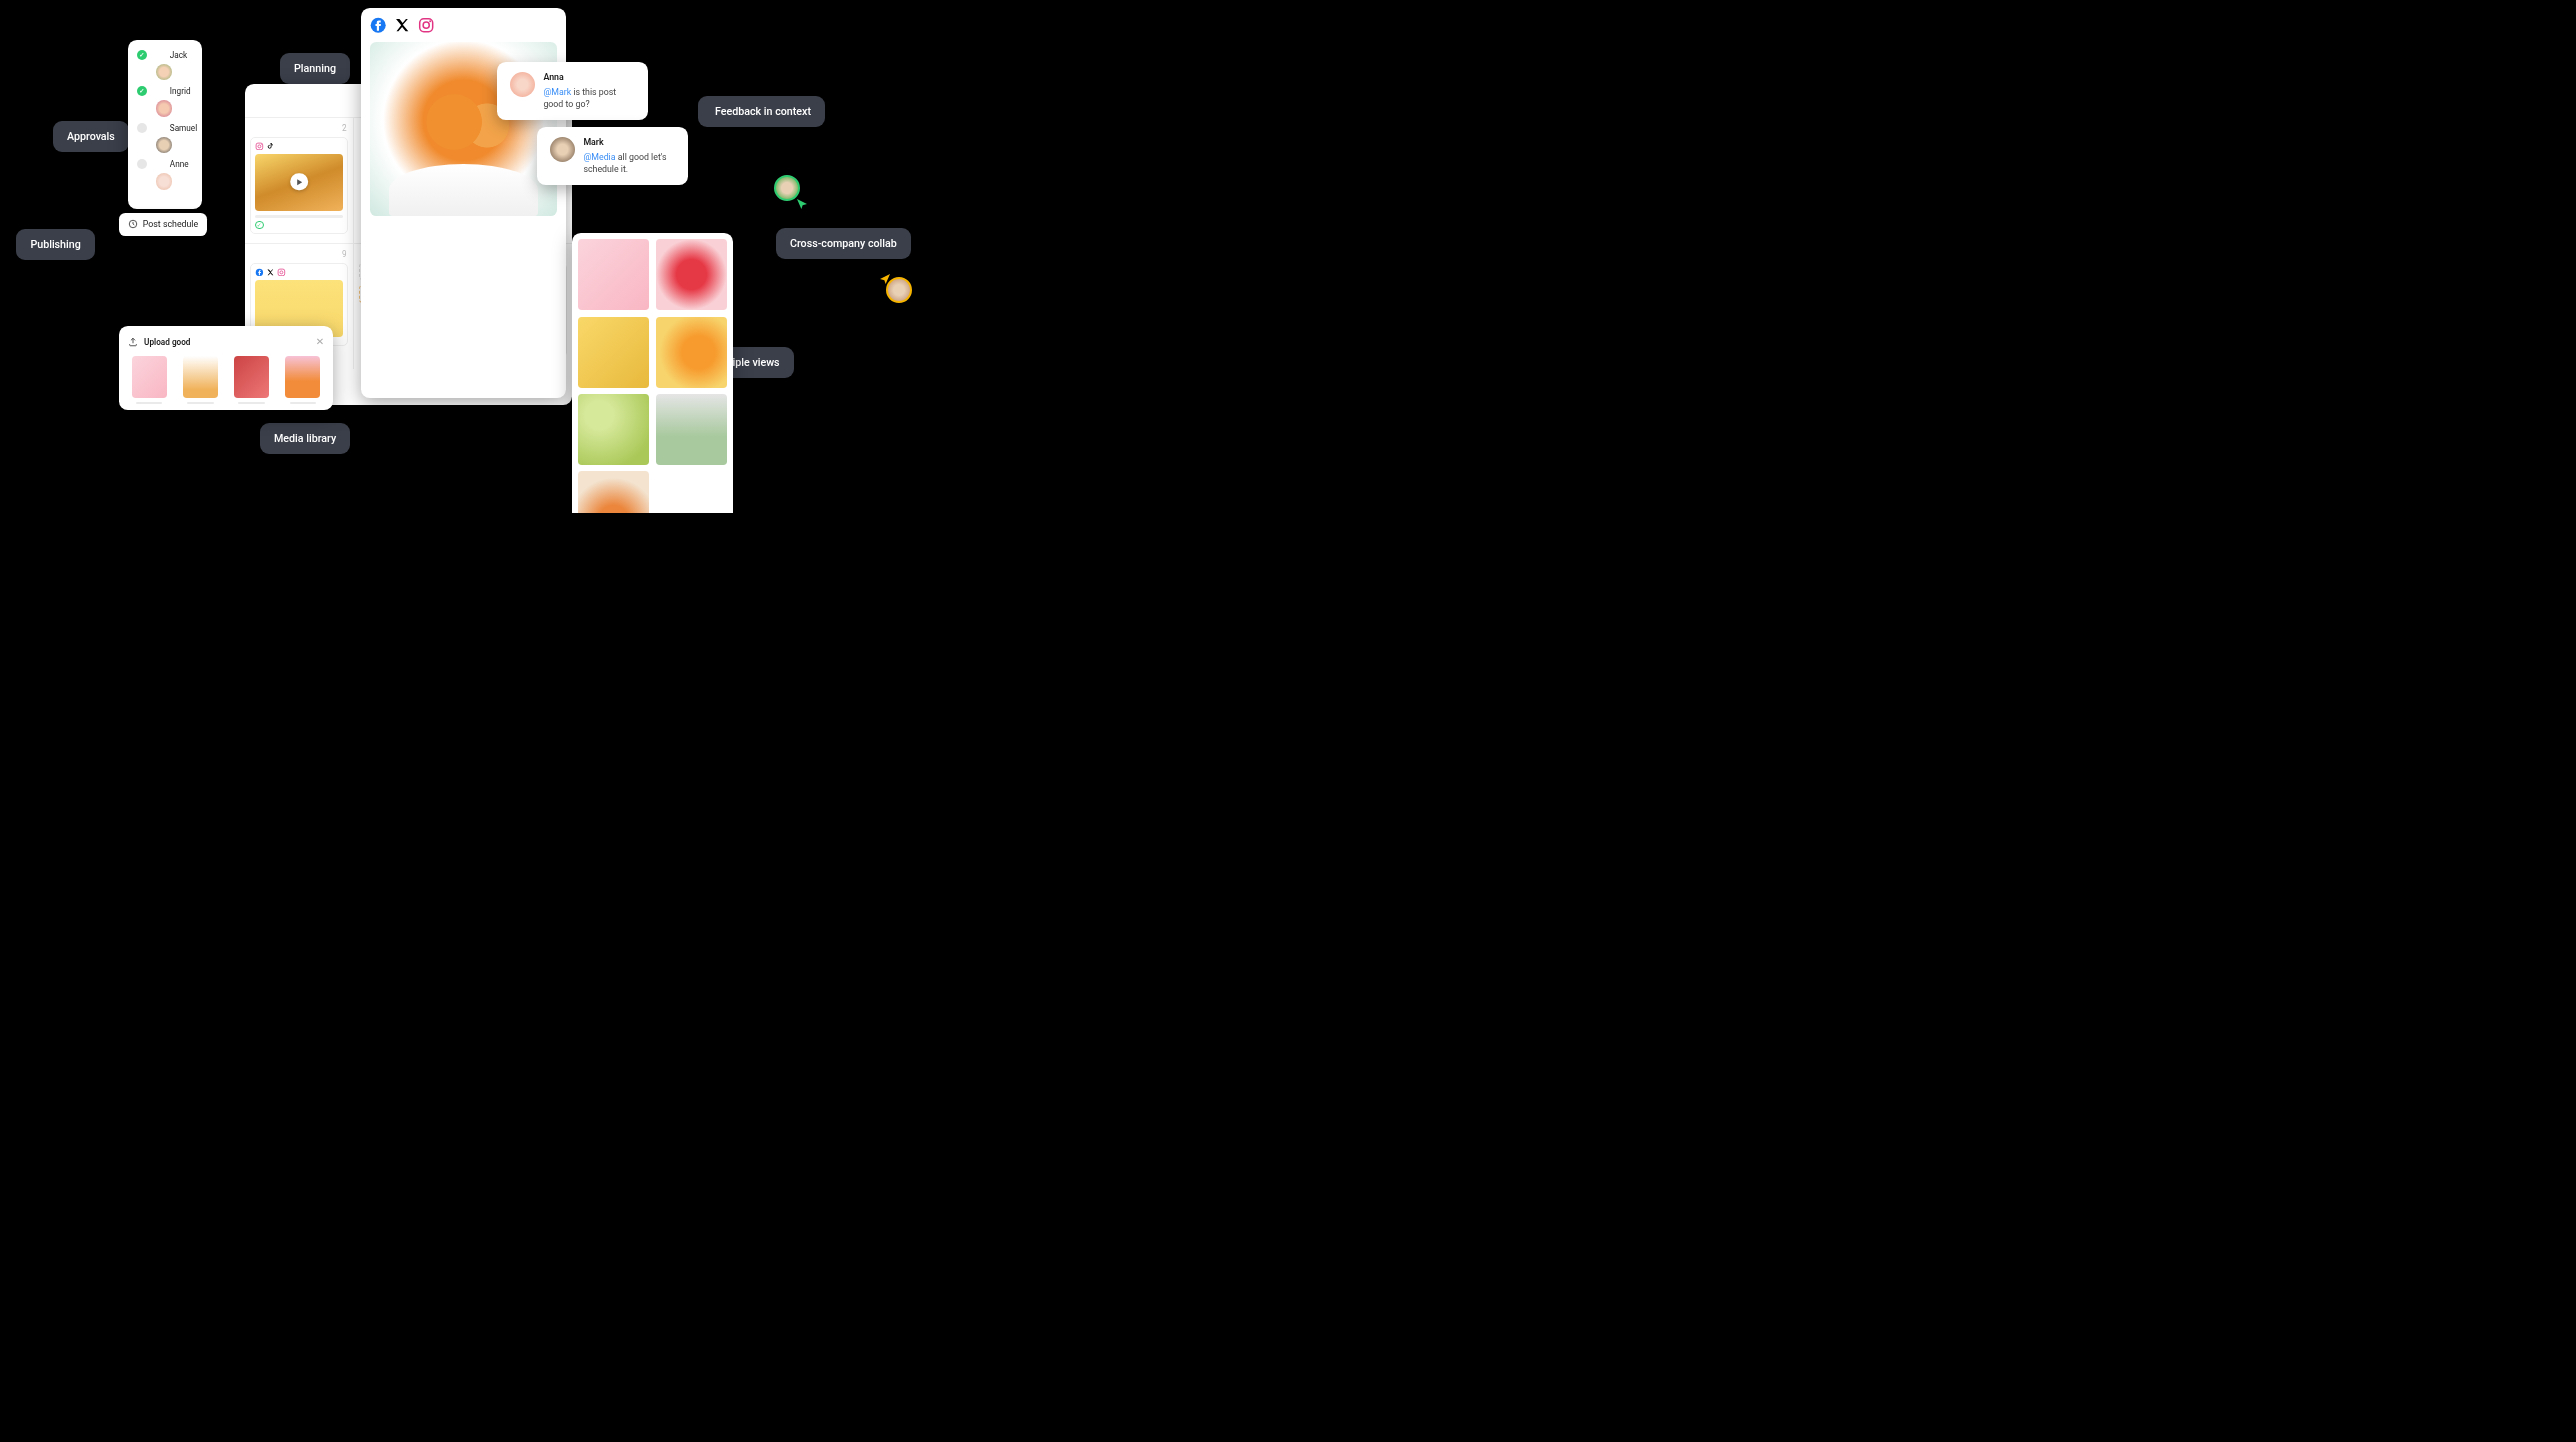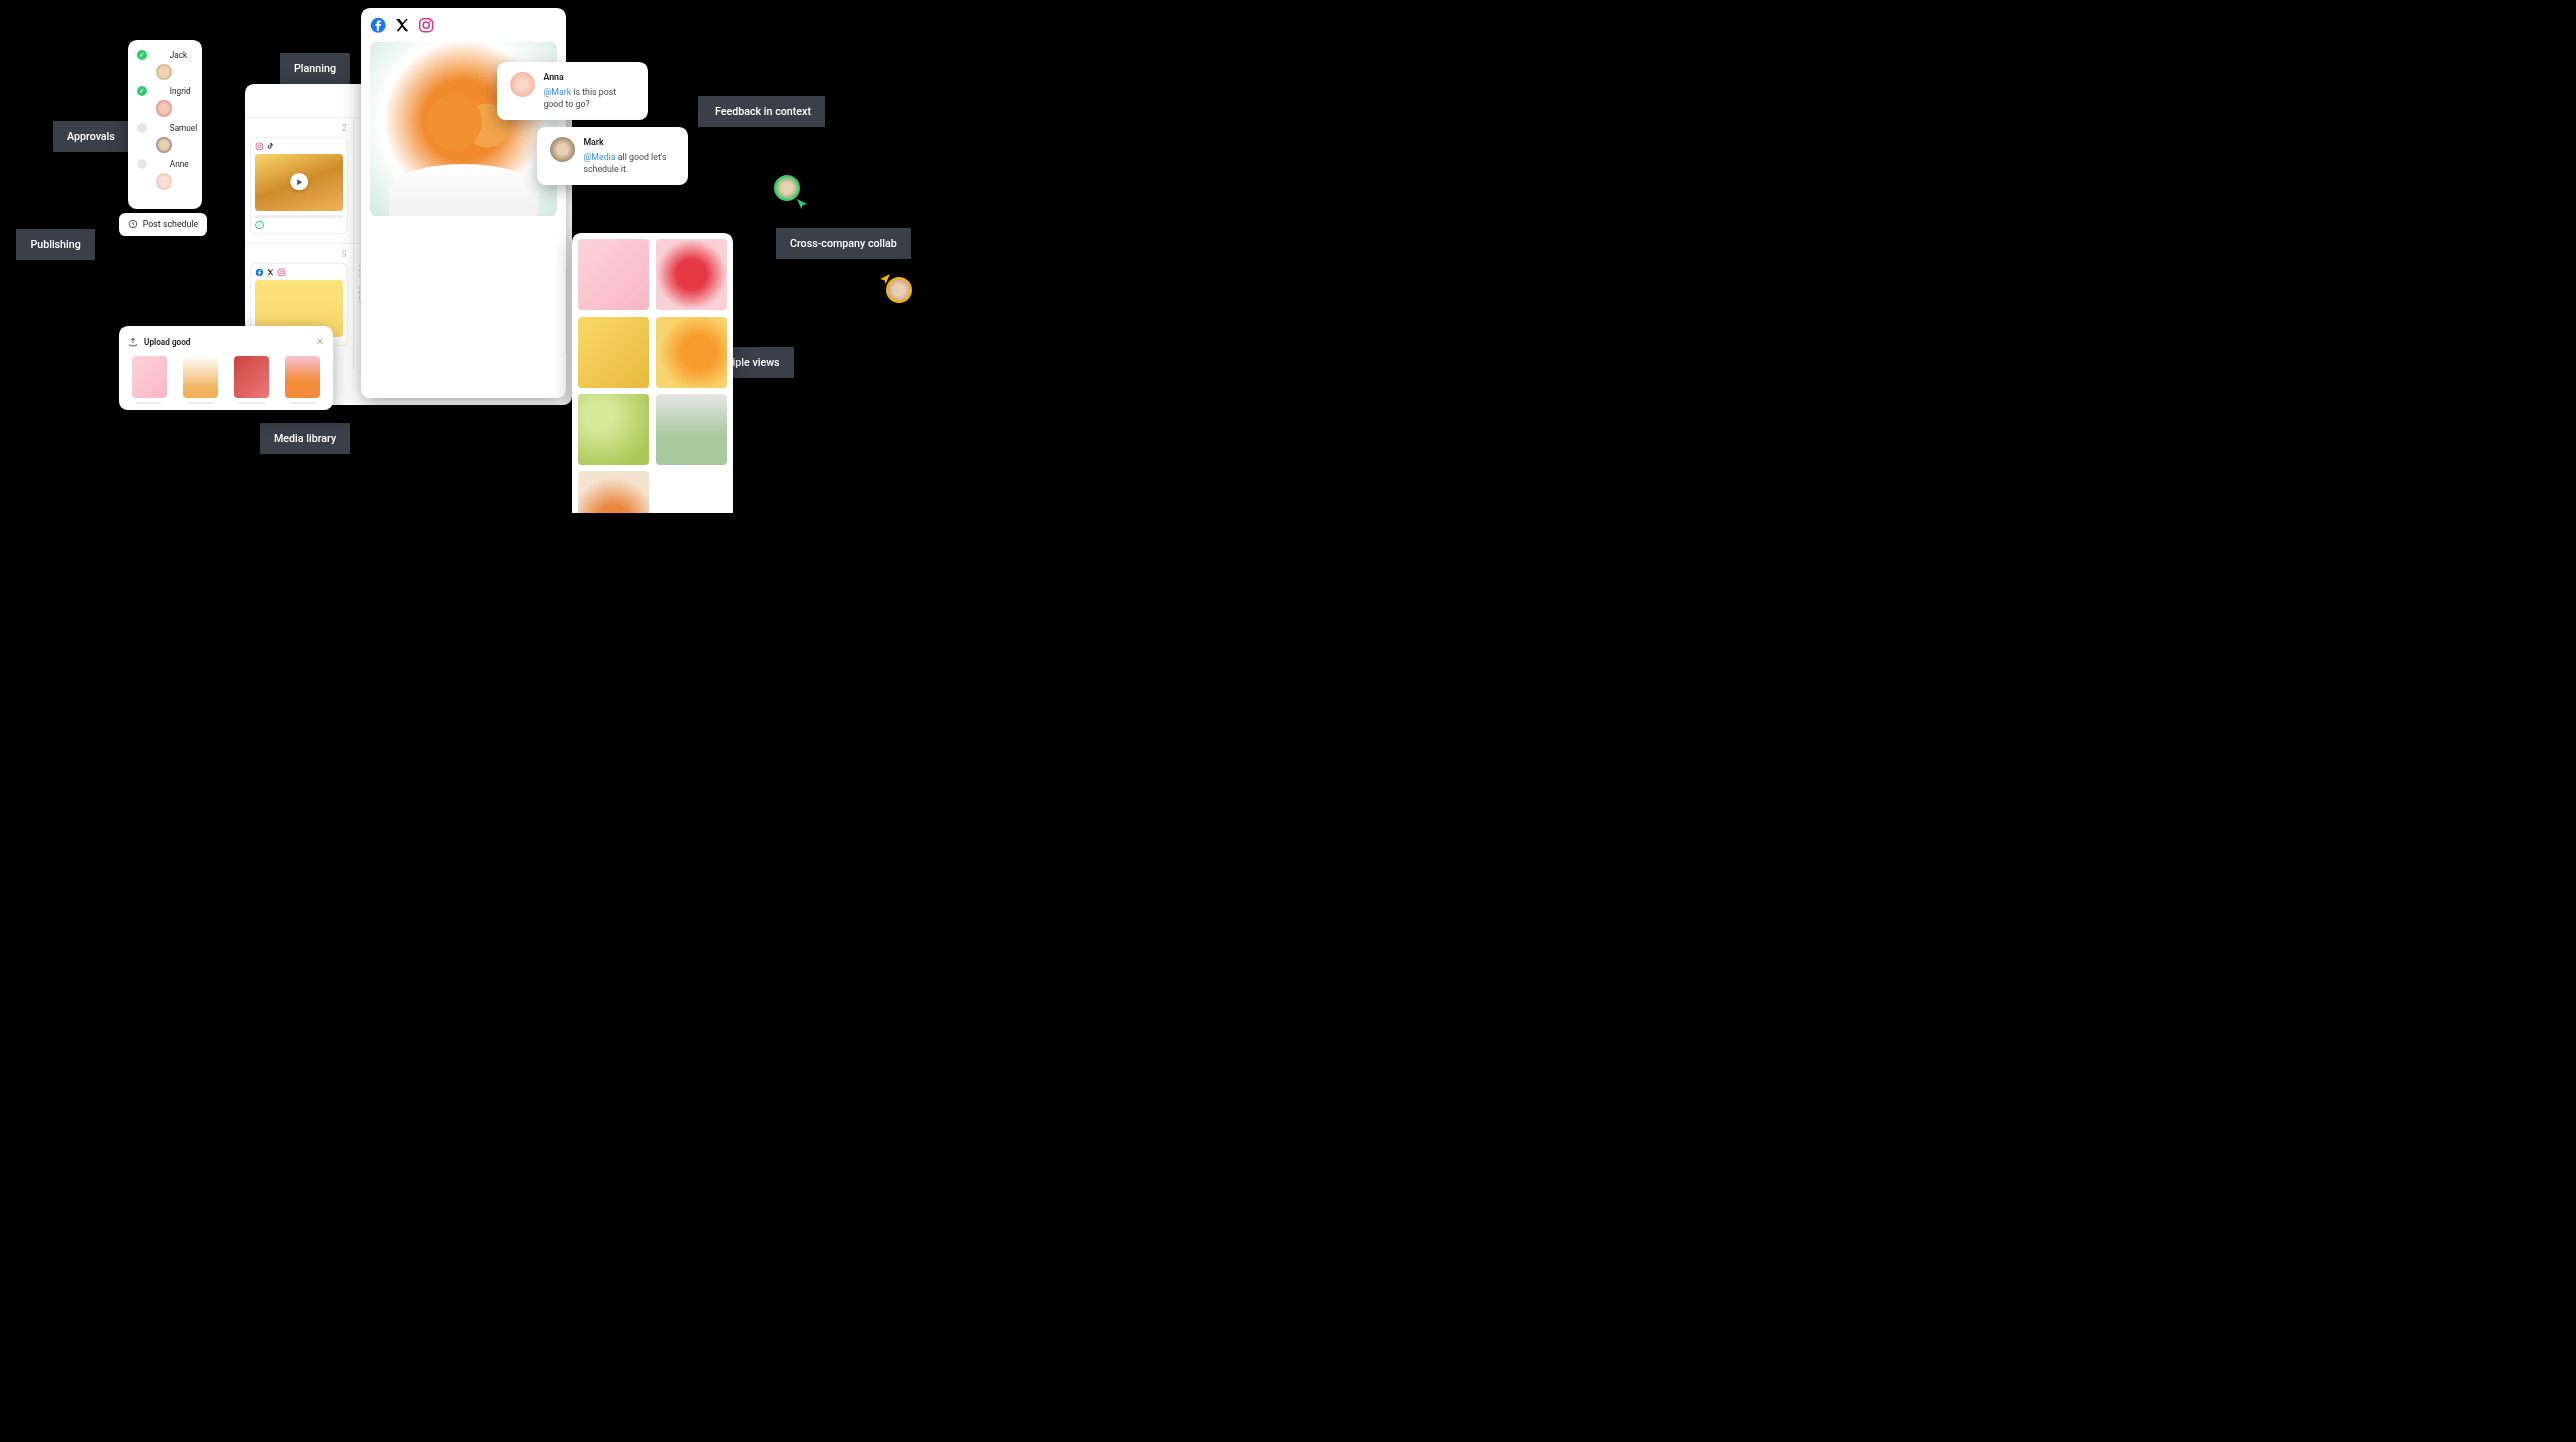--- a/index.html
+++ b/index.html
@@ -12,21 +12,21 @@
     overflow: hidden;
     color: #1a1a1a;
   }
   .pill {
     position: absolute;
     background: #3b3f4a;
     color: #fff;
     font-size: 10.7px;
     font-weight: 500;
     padding: 8.8px 14px;
-    border-radius: 0;
+    border-radius: 9px;
     white-space: nowrap;
   }
   .card {
     position: absolute;
     background: #fff;
     border-radius: 8.8px;
     box-shadow: 0 5px 19px rgba(0,0,0,.35);
   }
 
   

